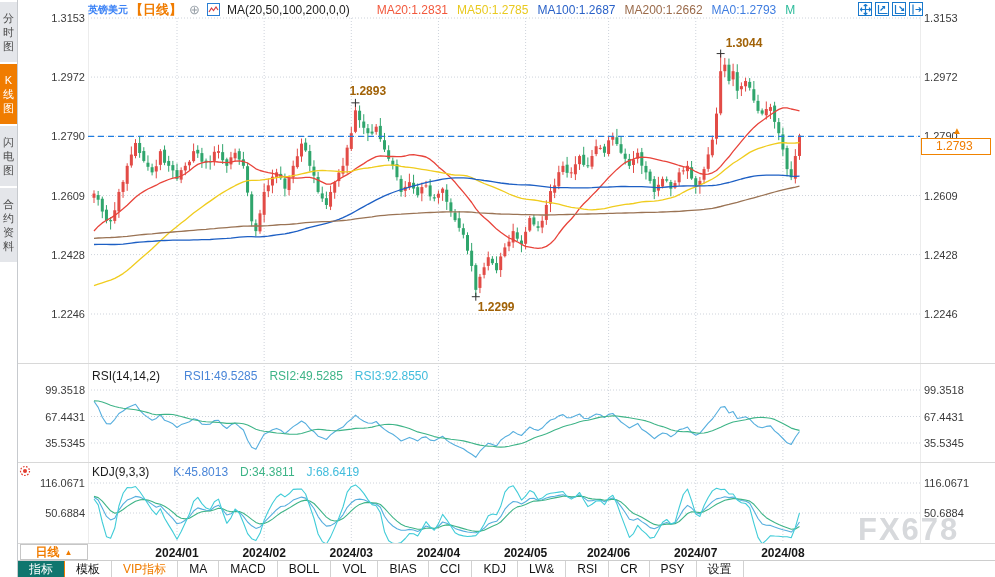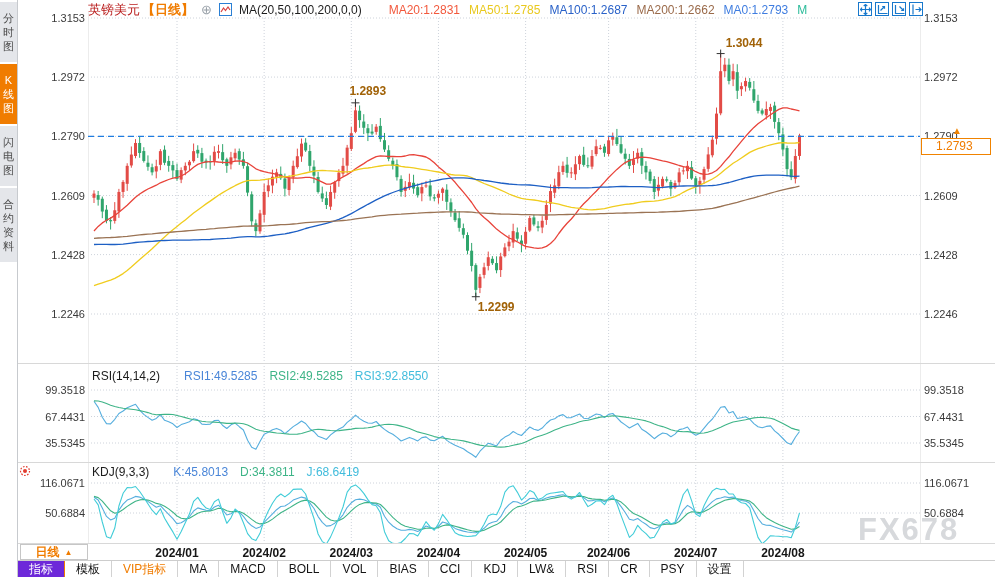--- a/index.html
+++ b/index.html
@@ -4,39 +4,39 @@
 <style>
 *{box-sizing:border-box;margin:0;padding:0}
 body{margin:0;background:#fff}
 .app{position:relative;width:995px;height:577px;background:#fff;font-family:"Liberation Sans",sans-serif;overflow:hidden}
 #chart{position:absolute;left:0;top:0;z-index:1}
 .sidebar{position:absolute;left:0;top:0;width:18px;height:577px;background:#fff;border-right:1px solid #c7cace;z-index:6;padding-top:2px}
 .side-tab{width:17px;background:#e4e6ea;color:#4c4c4c;font-size:11px;text-align:center;padding:9px 0;margin-bottom:2px;cursor:default}
 .side-tab div{line-height:14px}
 .side-tab.active{background:#f07c00;color:#fff}
 .hdr{position:absolute;left:88px;top:2px;height:15px;display:flex;align-items:center;gap:7px;font-size:12px;white-space:nowrap;z-index:5}
-.hdr .sym{font-weight:normal;color:#b91c1c;font-size:13px}
+.hdr .sym{font-weight:bold;color:#3b82f6;font-size:10px}
 .hdr .per{color:#f07c00;font-weight:bold;font-size:13px;margin-left:-5px}
 .hdr .plus{color:#98a0a8;font-size:13px}
 .hdr .matitle{color:#1c1c1c}
 #ma-items{display:flex;gap:9px}
 .top-icons{position:absolute;left:858px;top:2px;display:flex;gap:3px;z-index:5}
 .ticon{width:14px;height:14px;border:1px solid #1878cc;background:#fff;display:flex;align-items:center;justify-content:center}
 .axis-label{position:absolute;font-size:11px;color:#3a3a3a;transform:translateY(-50%);white-space:nowrap;z-index:4}
 .axis-left{left:18px;width:67px;text-align:right}
 .axis-right{left:924px;text-align:left}
 .pane-hdr{position:absolute;left:92px;display:flex;gap:24px;font-size:12px;white-space:nowrap;z-index:5}
 .pane-hdr .t{color:#1c1c1c}
 #rsi-items,#kdj-items{display:flex;gap:12px}
 .xtick{position:absolute;top:546px;transform:translateX(-50%);font-size:12px;font-weight:bold;color:#161616;z-index:5}
 .period-btn{position:absolute;left:20px;top:544px;width:68px;height:16px;border:1px solid #c6c6c6;background:#fff;color:#f07c00;font-size:12px;font-weight:bold;display:flex;align-items:center;justify-content:center;gap:5px;z-index:6}
 .period-btn .arr{font-size:8px;color:#f07c00}
 .toolbar{position:absolute;left:18px;top:560px;width:977px;height:17px;background:#fff;border-top:1px solid #cdcdcd;display:flex;z-index:6}
 .tb{font-size:12px;line-height:16px;padding:0 11px;border-right:1px solid #d2d2d2;color:#141414;cursor:default}
-.tb.active{background:#6d28d9;color:#fff;border-color:#f07c00}
+.tb.active{background:#0f766e;color:#fff;border-color:#f07c00}
 .tb.vip{color:#f07c00}
 .price-tag{position:absolute;left:921px;top:138px;width:70px;height:17px;border:1px solid #f08300;background:#fff;color:#f07c00;font-size:12px;line-height:15px;padding-left:14px;z-index:5}
 .price-arrow{position:absolute;left:952px;top:125px;color:#f08300;font-size:10px;z-index:6}
 .wm{position:absolute;left:858px;top:512px;font-size:31px;font-weight:bold;letter-spacing:2px;color:#d7d9dc;z-index:2}
 .sun-icon{position:absolute;left:18px;top:464px;z-index:6}
 .anno{position:absolute;font-size:12px;font-weight:bold;color:#a16207;white-space:nowrap;z-index:5}
 </style>
 </head>
 <body>
 

